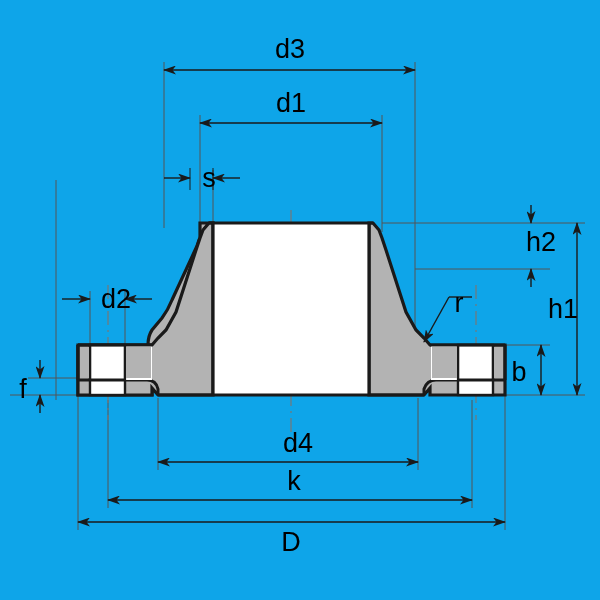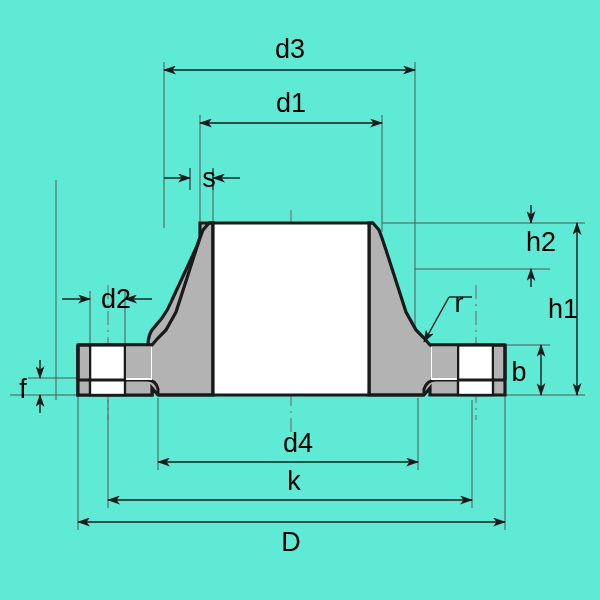--- a/index.html
+++ b/index.html
@@ -1,19 +1,19 @@
 <!DOCTYPE html>
 <html><head>
 <meta charset="utf-8">
 <title>Flange Dimension Drawing</title>
 <style>
   html,body{margin:0;padding:0;background:#ffffff;}
   body{width:600px;height:600px;overflow:hidden;
        font-family:"Liberation Sans","DejaVu Sans",sans-serif;}
-  #stage{position:relative;width:600px;height:600px;background:#5eead4;}
+  #stage{position:relative;width:600px;height:600px;background:#0ea5e9;}
   svg{display:block;}
   .dimtext{font-family:"Liberation Sans","DejaVu Sans",sans-serif;
            font-size:27px;fill:#000;text-anchor:middle;dominant-baseline:alphabetic;}
 </style>
 </head>
 <body>
 
 <div id="stage">
 <svg width="600" height="600" viewBox="0 0 600 600">
 

